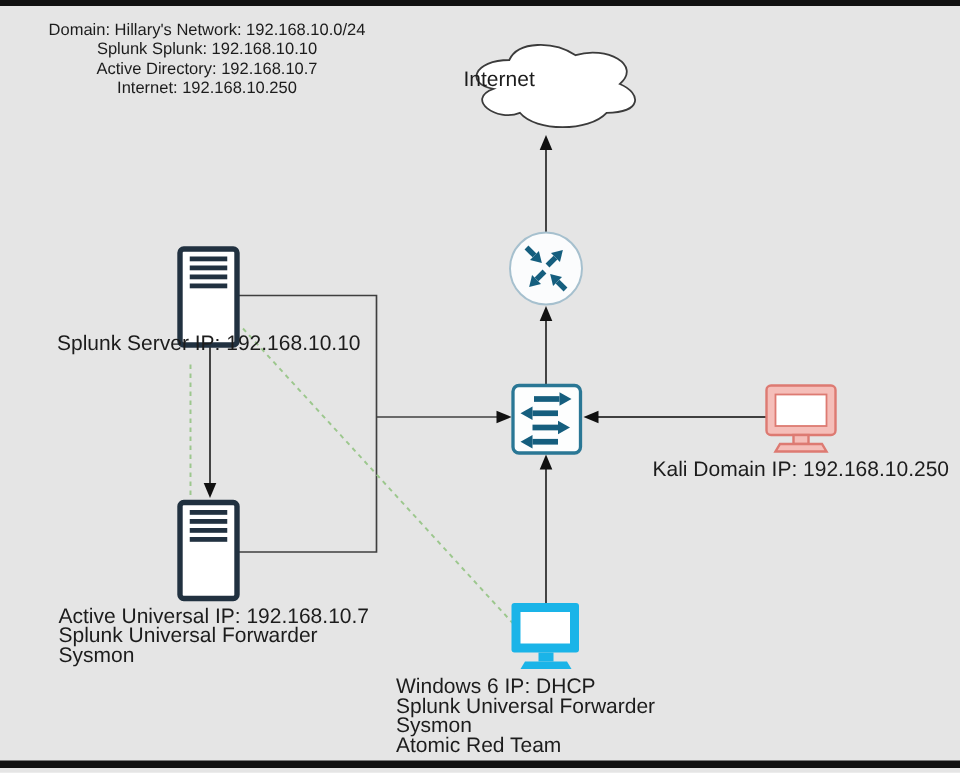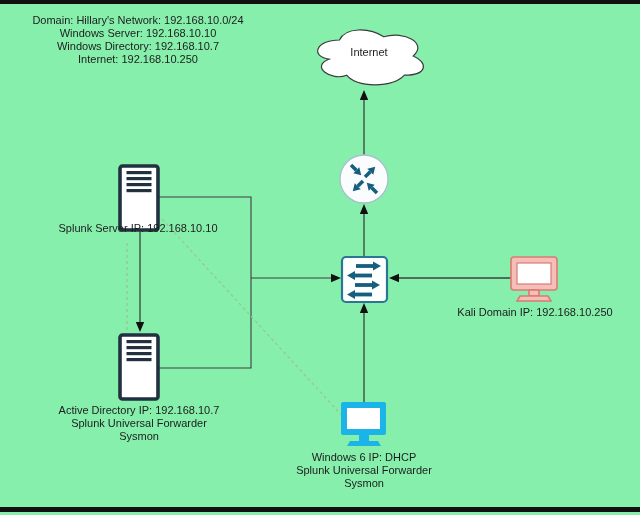--- a/index.html
+++ b/index.html
@@ -3,21 +3,21 @@
 <meta charset="utf-8">
 <style>
   html,body{margin:0;padding:0;}
   body{
     width:640px;height:515px;
     background:#ffffff;
     font-family:"Liberation Sans", sans-serif;
     position:relative;
     overflow:hidden;
   }
-  .canvas{position:absolute;left:0;top:0;width:640px;height:515px;background:#86efac;}
+  .canvas{position:absolute;left:0;top:0;width:640px;height:515px;background:#e5e5e5;}
   .border-bar{position:absolute;left:0;width:640px;background:#111111;}
   .border-bar.top{top:0;height:4px;}
   .border-bar.bottom{top:507px;height:5px;}
   svg.diagram{position:absolute;left:0;top:0;}
 
   
   .solid-line{stroke:var(--line,#3f3f3f);stroke-width:1.3;fill:none;}
   .elbow-line{stroke:var(--line,#3f3f3f);stroke-width:1.1;fill:none;}
   .arrowhead{fill:var(--arrow-black,#111);stroke:none;}
   .green-dash{stroke:var(--green-dashed,#9cc78d);stroke-width:1.3;fill:none;stroke-dasharray:3 3;}
@@ -27,24 +27,24 @@
   .router-circle{fill:#fbfcfd;stroke:var(--router-border,#a6c0ce);stroke-width:1.3;}
   .net-arrow{fill:var(--network-teal,#155e7e);stroke:none;}
   .switch-box{fill:#fdfefe;stroke:var(--switch-border,#2a7795);stroke-width:2.2;}
   .kali-part{fill:var(--kali-salmon-light,#f5beb9);stroke:var(--kali-salmon,#dd7a72);stroke-width:1.6;}
   .kali-screen{fill:#ffffff;stroke:var(--kali-salmon,#dd7a72);stroke-width:1.2;}
   .win-part{fill:var(--windows-cyan,#1ab4e8);stroke:none;}
   .win-screen{fill:#ffffff;stroke:none;}
 
   .lbl{
     position:absolute;
-    font-size:11px;
+    font-size:14px;
     line-height:13px;
     color:#1c1c1c;
-    text-align:center;
+    text-align:left;
     white-space:nowrap;
   }
   .info-block{
     position:absolute;
     left:18px;top:14px;width:240px;
     font-size:11px;line-height:13px;color:#1c1c1c;
     text-align:center;white-space:nowrap;
   }
 </style>
 </head>
@@ -165,38 +165,39 @@
     <g>
       <rect class="win-part" x="341" y="402" width="45" height="33" rx="2"></rect>
       <rect class="win-screen" x="347" y="408" width="33" height="21"></rect>
       <rect class="win-part" x="359" y="435" width="10" height="6"></rect>
       <path class="win-part" d="M350,441 L378,441 L381,446 L347,446 Z"></path>
     </g>
   </svg>
 
   <div class="info-block">
     <div>Domain: Hillary's Network: 192.168.10.0/24</div>
-    <div>Windows Server: 192.168.10.10</div>
-    <div>Windows Directory: 192.168.10.7</div>
+    <div>Splunk Splunk: 192.168.10.10</div>
+    <div>Active Directory: 192.168.10.7</div>
     <div>Internet: 192.168.10.250</div>
   </div>
 
   <div class="lbl" style="left:309px;top:46px;width:120px;">Internet</div>
 
   <div class="lbl" style="left:38px;top:222px;width:200px;">Splunk Server IP: 192.168.10.10</div>
 
   <div class="lbl" style="left:39px;top:404px;width:200px;">
-    <div>Active Directory IP: 192.168.10.7</div>
+    <div>Active Universal IP: 192.168.10.7</div>
     <div>Splunk Universal Forwarder</div>
     <div>Sysmon</div>
   </div>
 
   <div class="lbl" style="left:435px;top:306px;width:200px;">Kali Domain IP: 192.168.10.250</div>
 
   <div class="lbl" style="left:264px;top:451px;width:200px;">
     <div>Windows 6 IP: DHCP</div>
     <div>Splunk Universal Forwarder</div>
     <div>Sysmon</div>
+    <div>Atomic Red Team</div>
   </div>
 
   <div class="border-bar top"></div>
   <div class="border-bar bottom"></div>
 </div>
 
 </body></html>

